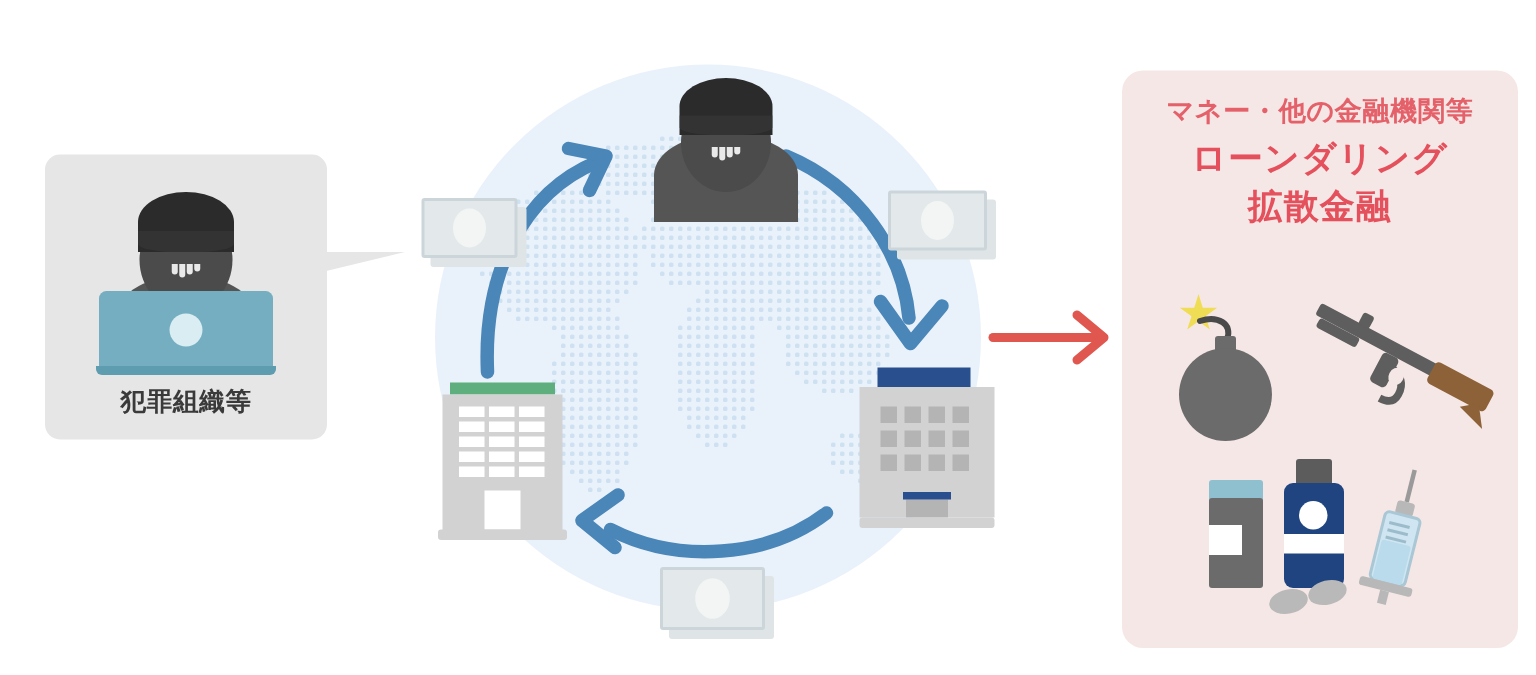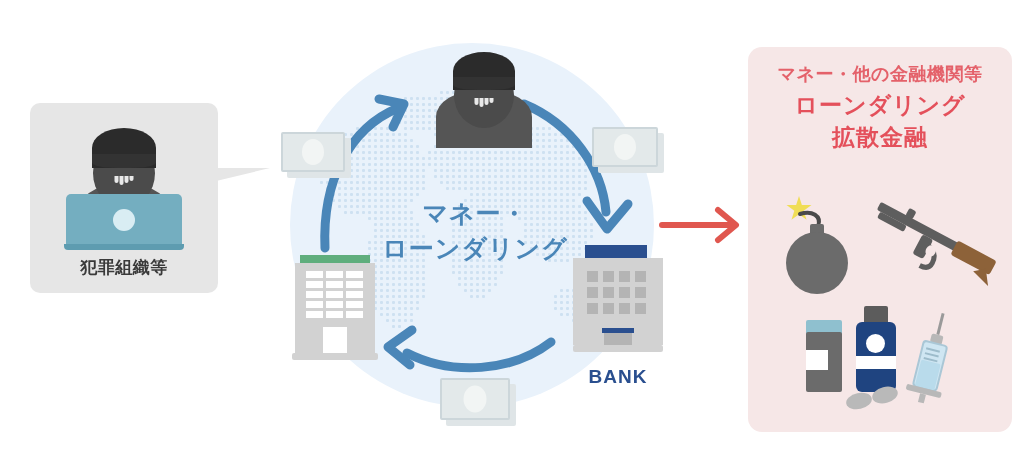--- a/index.html
+++ b/index.html
@@ -1286,21 +1286,20 @@
         <i></i>
         <i></i>
         <i></i>
         <i></i>
         <i></i>
     </div>
     <div class="door" style="left:31px;top:88px;width:28px;height:12px;"></div>
     <div class="door-w" style="left:29px;top:83px;width:32px;height:5px;background:#2a4f8f;"></div>
     <div class="bldg-base" style="top:100px;width:90px;height:7px;"></div>
   </div>
-  <div class="lbl-bank" style="left:563px;top:366px;width:110px;">BANK</div>
 
   <div class="bldg" style="left:295px;top:255px;width:80px;height:110px;">
     <div class="bldg-roof" style="left:5px;top:0;width:70px;height:8px;background:#5fae7d;"></div>
     <div class="bldg-body" style="top:8px;width:80px;height:92px;"></div>
     <div class="win-strip" style="left:11px;top:16px;width:58px;
          grid-template-columns:repeat(3,17px);grid-template-rows:repeat(5,7px);gap:3px 3px;">
       <i></i>
         <i></i>
         <i></i>
         <i></i>
@@ -1332,24 +1331,20 @@
         <div class="note-oval" style="width:22px;height:26px;"></div>
       </div>
   </div>
   <div class="note" style="left:440px;top:378px;width:70px;height:42px;">
     <div class="note-back"></div>
     <div class="note-front">
         <div class="note-oval" style="width:23px;height:27px;"></div>
       </div>
   </div>
 
-  <div class="center-text">
-    <div>マネー・</div>
-    <div>ローンダリング</div>
-  </div>
 
   <svg class="svg-layer">
     <path d="M 662 225 L 730 225" fill="none" stroke="#e0574f" stroke-width="6" stroke-linecap="round"></path>
     <path d="M 718 210 L 736 225 L 718 240" fill="none" stroke="#e0574f" stroke-width="6" stroke-linecap="round" stroke-linejoin="round"></path>
   </svg>
 
   <div class="panel"></div>
   <div class="panel-l1">マネー・他の金融機関等</div>
   <div class="panel-l2">ローンダリング</div>
   <div class="panel-l3">拡散金融</div>

